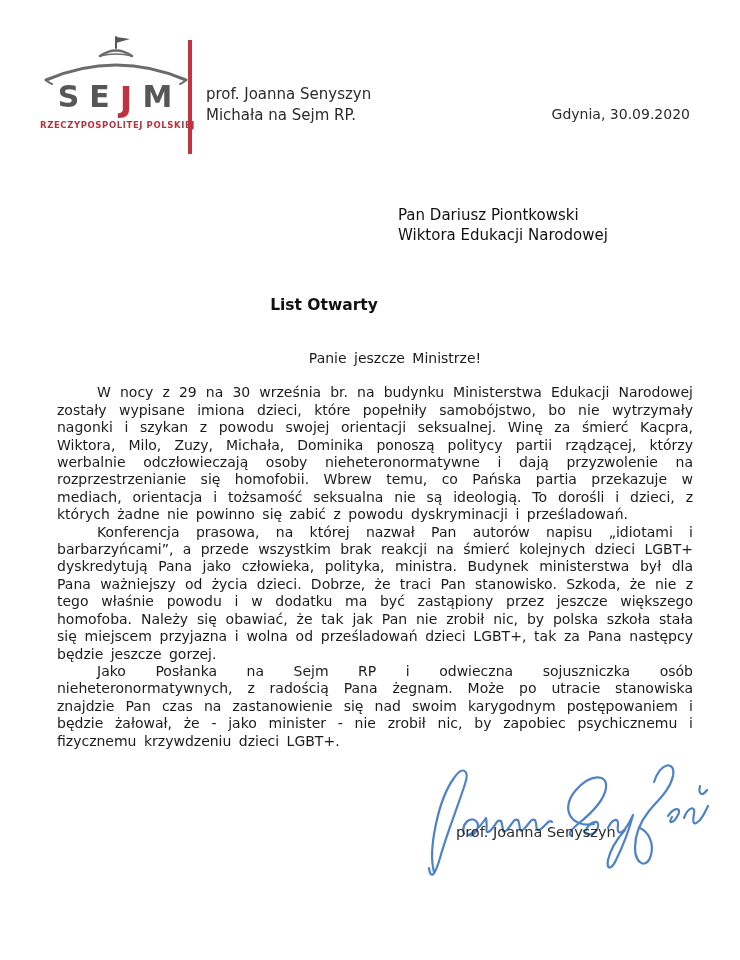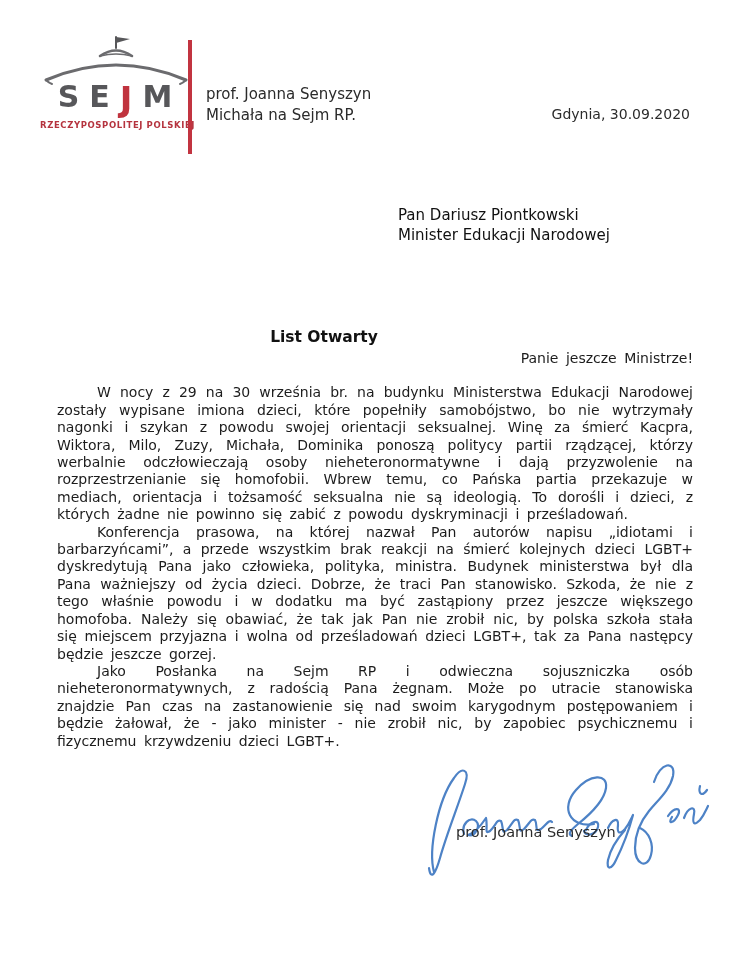--- a/index.html
+++ b/index.html
@@ -31,31 +31,31 @@
     position:absolute;right:50px;top:106px;font-size:14px;color:#2b2b2b;
   }
 
   
   .addressee{
     position:absolute;left:398px;top:206px;font-weight:400;font-size:15px;
     line-height:19.5px;color:#111;
   }
   .title{
     position:absolute;left:0;top:296px;width:648px;text-align:center;
-    font-weight:700;font-size:15.5px;color:#111;margin-top:32px;
+    font-weight:700;font-size:15.5px;color:#111;
   }
 
   
   .body-text{
     position:absolute;left:57px;top:350px;width:636px;
     font-size:14px;line-height:17.4px;color:#1c1c1c;
     text-align:justify;word-spacing:3px;
   }
   .body-text p{margin:0;text-indent:40px;}
-  .body-text p.salutation{margin-bottom:17px;text-align:right;}
+  .body-text p.salutation{margin-bottom:17px;text-align:center;}
 
   
   .sig-svg{position:absolute;left:418px;top:744px;}
   .typed-name{
     position:absolute;left:456px;top:824px;font-size:14.5px;color:#2b2b2b;
   }
 </style>
 </head>
 <body>
 
@@ -83,21 +83,21 @@
 
   <div class="sender">
     <div>prof. Joanna Senyszyn</div>
     <div>Michała na Sejm RP.</div>
   </div>
 
   <div class="dateline">Gdynia, 30.09.2020</div>
 
   <div class="addressee">
     <div>Pan Dariusz Piontkowski</div>
-    <div>Minister Edukacji Narodowej</div>
+    <div>Wiktora Edukacji Narodowej</div>
   </div>
 
   <div class="title">List Otwarty</div>
 
   <div class="body-text">
     <p class="salutation">Panie jeszcze Ministrze!</p>
     <p>W nocy z 29 na 30 września br. na budynku Ministerstwa Edukacji Narodowej zostały wypisane imiona dzieci, które popełniły samobójstwo, bo nie wytrzymały nagonki i szykan z powodu swojej orientacji seksualnej. Winę za śmierć Kacpra, Wiktora, Milo, Zuzy, Michała, Dominika ponoszą politycy partii rządzącej, którzy werbalnie odczłowieczają osoby nieheteronormatywne i dają przyzwolenie na rozprzestrzenianie się homofobii. Wbrew temu, co Pańska partia przekazuje w mediach, orientacja i tożsamość seksualna nie są ideologią. To dorośli i dzieci, z których żadne nie powinno się zabić z powodu dyskryminacji i prześladowań.</p>
     <p>Konferencja prasowa, na której nazwał Pan autorów napisu „idiotami i barbarzyńcami”, a przede wszystkim brak reakcji na śmierć kolejnych dzieci LGBT+ dyskredytują Pana jako człowieka, polityka, ministra. Budynek ministerstwa był dla Pana ważniejszy od życia dzieci. Dobrze, że traci Pan stanowisko. Szkoda, że nie z tego właśnie powodu i w dodatku ma być zastąpiony przez jeszcze większego homofoba. Należy się obawiać, że tak jak Pan nie zrobił nic, by polska szkoła stała się miejscem przyjazna i wolna od prześladowań dzieci LGBT+, tak za Pana następcy będzie jeszcze gorzej.</p>
     <p>Jako Posłanka na Sejm RP i odwieczna sojuszniczka osób nieheteronormatywnych, z radością Pana żegnam. Może po utracie stanowiska znajdzie Pan czas na zastanowienie się nad swoim karygodnym postępowaniem i będzie żałował, że - jako minister - nie zrobił nic, by zapobiec psychicznemu i fizycznemu krzywdzeniu dzieci LGBT+.</p>
   </div>

